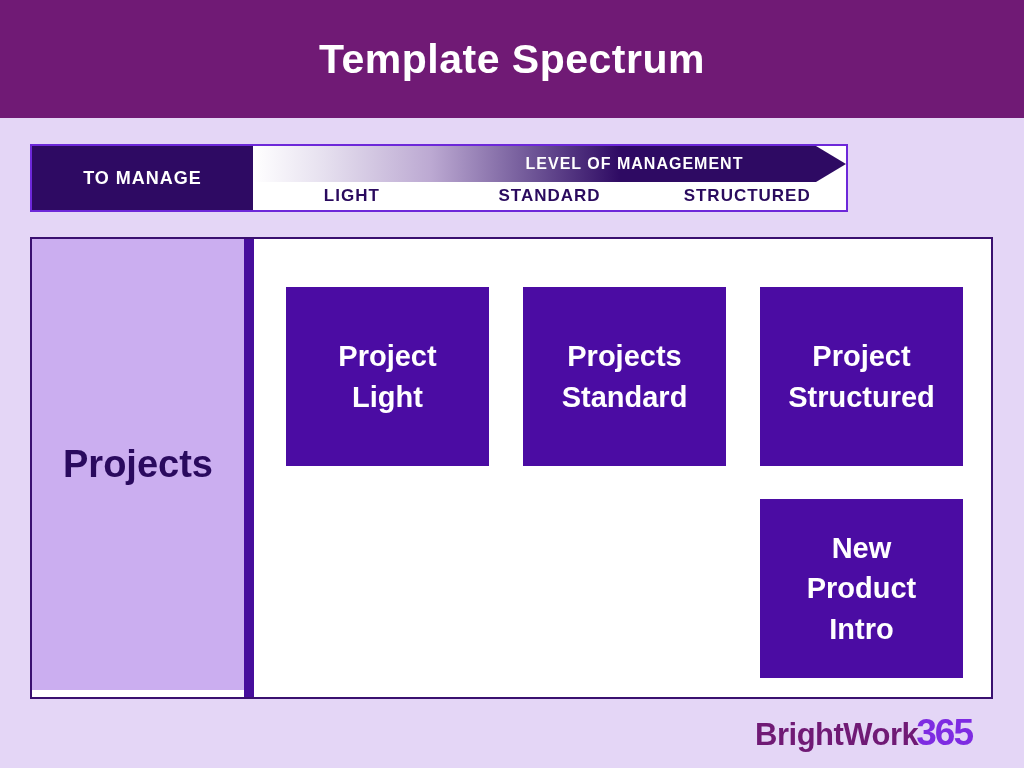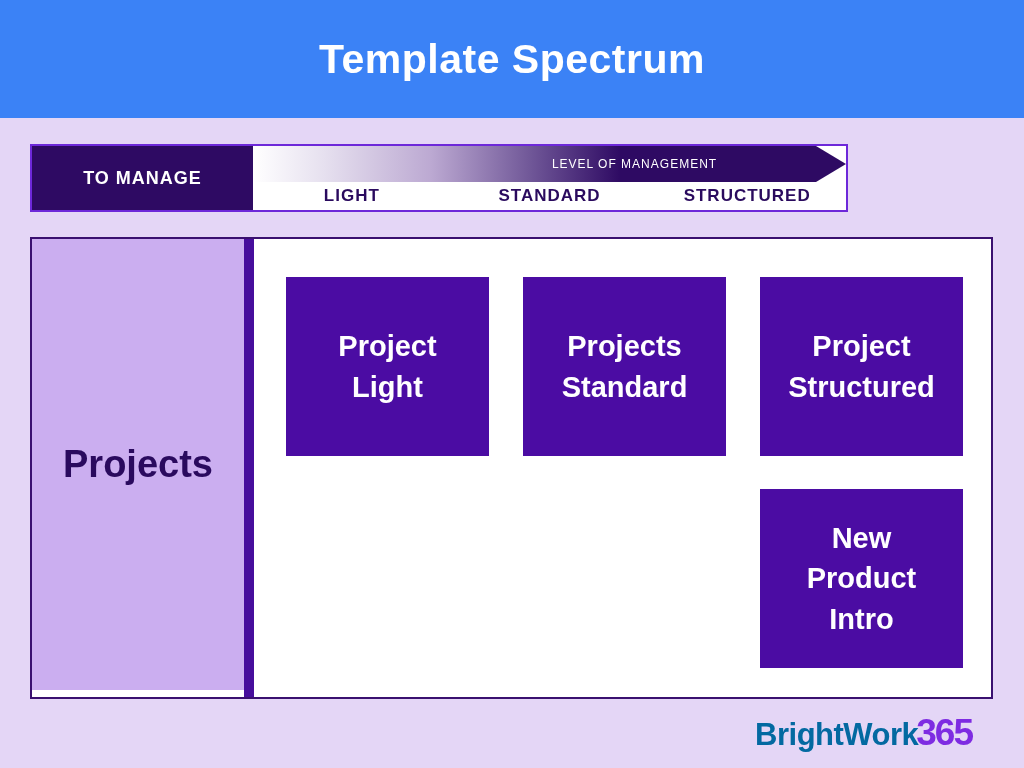--- a/index.html
+++ b/index.html
@@ -7,21 +7,21 @@
   body {
     font-family: "Liberation Sans", sans-serif;
     background: #E4D6F6;
     position: relative;
   }
 
   
   .header {
     position: absolute; top: 0; left: 0;
     width: 1024px; height: 118px;
-    background: #3b82f6;
+    background: #701a75;
     display: flex; align-items: center; justify-content: center;
   }
   .header-title {
     color: #FFFFFF;
     font-size: 41px;
     font-weight: 700;
     letter-spacing: 0.5px;
   }
 
   
@@ -43,21 +43,21 @@
     letter-spacing: 1px;
   }
   .spectrum-right { flex: 1 1 auto; display: flex; flex-direction: column; }
   .gradient-arrow {
     height: 36px;
     background: linear-gradient(90deg, #FFFFFF 0%, #E6E0EF 12%, #BCA9D2 30%, #6F5697 47%, #2E0A63 62%, #2E0A63 100%);
     clip-path: polygon(0 0, calc(100% - 30px) 0, 100% 50%, calc(100% - 30px) 100%, 0 100%);
     display: flex; align-items: center; justify-content: center;
   }
   .gradient-arrow-label {
-    color: #FFFFFF; font-size: 12px; font-weight: 400;
+    color: #FFFFFF; font-size: 16px; font-weight: 700;
     letter-spacing: 1px;
     padding-left: 170px;
   }
   .level-labels { flex: 1 1 auto; display: flex; background: #FFFFFF; border-radius: 14px; }
   .level-label {
     flex: 1 1 0;
     display: flex; align-items: center; justify-content: center;
     color: #2A0A5E; font-size: 17px; font-weight: 700;
     letter-spacing: 1px;
   }
@@ -83,21 +83,21 @@
     width: 10px;
     background: #470E9C;
   }
   .box-grid {
     position: absolute; left: 222px; top: 0; right: 0; bottom: 0;
     display: grid;
     grid-template-columns: repeat(3, 203px);
     grid-auto-rows: 179px;
     column-gap: 34px;
     row-gap: 33px;
-    padding: 38px 0 0 32px;
+    padding: 48px 0 0 32px;
   }
   .template-box {
     background: #4B0CA3;
     color: #FFFFFF;
     display: flex; align-items: center; justify-content: center;
     text-align: center;
     font-size: 29px;
     font-weight: 600;
     line-height: 1.4;
     padding: 8px 26px;
@@ -107,21 +107,21 @@
   .pos-r1c3 { grid-column: 3; grid-row: 1; }
   .pos-r2c2 { grid-column: 2; grid-row: 2; }
   .pos-r2c3 { grid-column: 3; grid-row: 2; }
 
   
   .logo {
     position: absolute; right: 52px; top: 712px;
     display: flex; align-items: baseline;
   }
   .logo-brand {
-    color: #0369a1; font-size: 31px; font-weight: 800;
+    color: #701a75; font-size: 31px; font-weight: 800;
     letter-spacing: -0.5px;
   }
   .logo-suffix {
     color: #7E2BE2; font-size: 37px; font-weight: 700;
     letter-spacing: -2px;
     margin-left: -2px;
   }
 </style>
 </head>
 <body>

